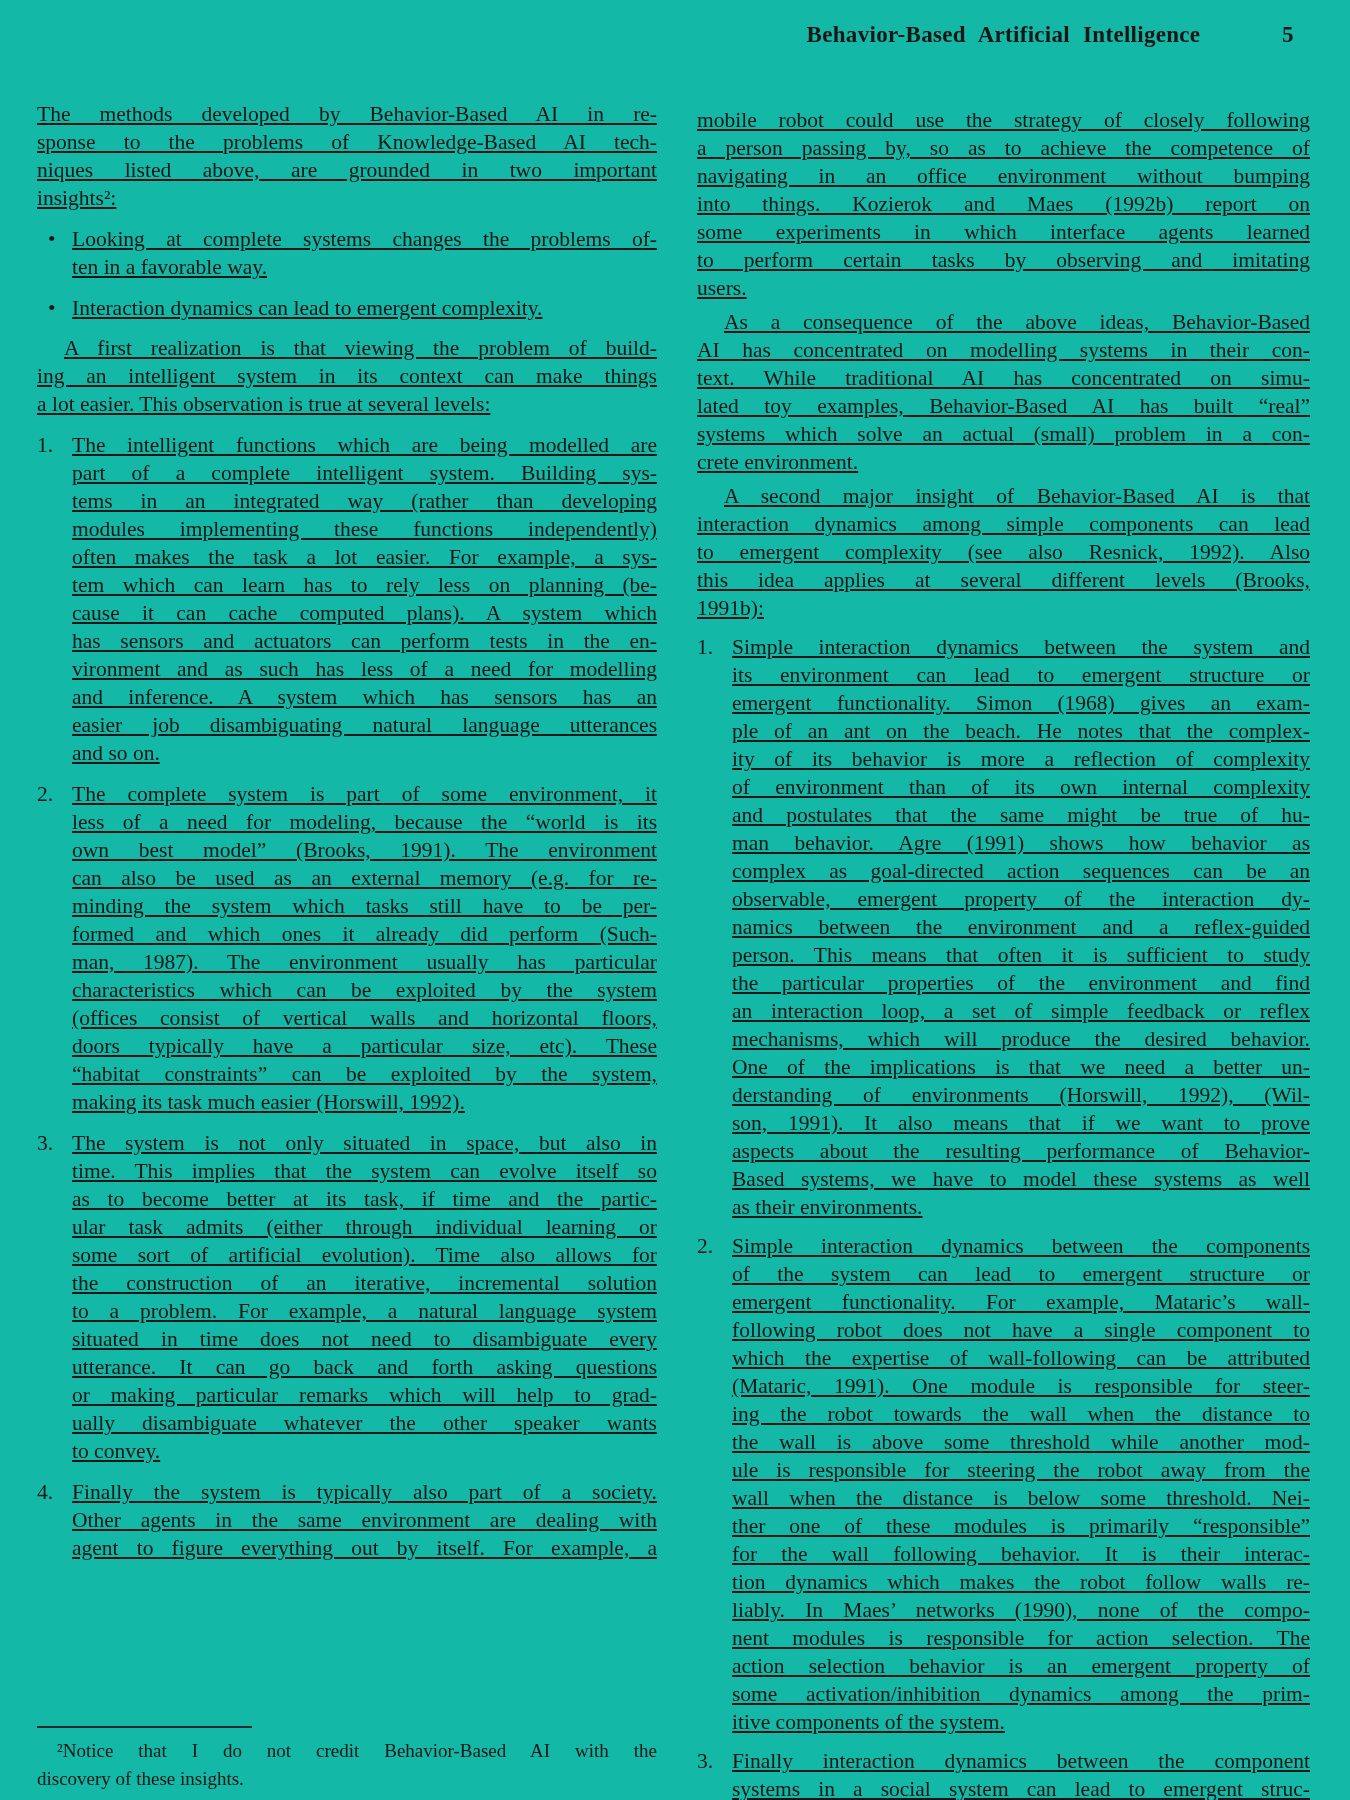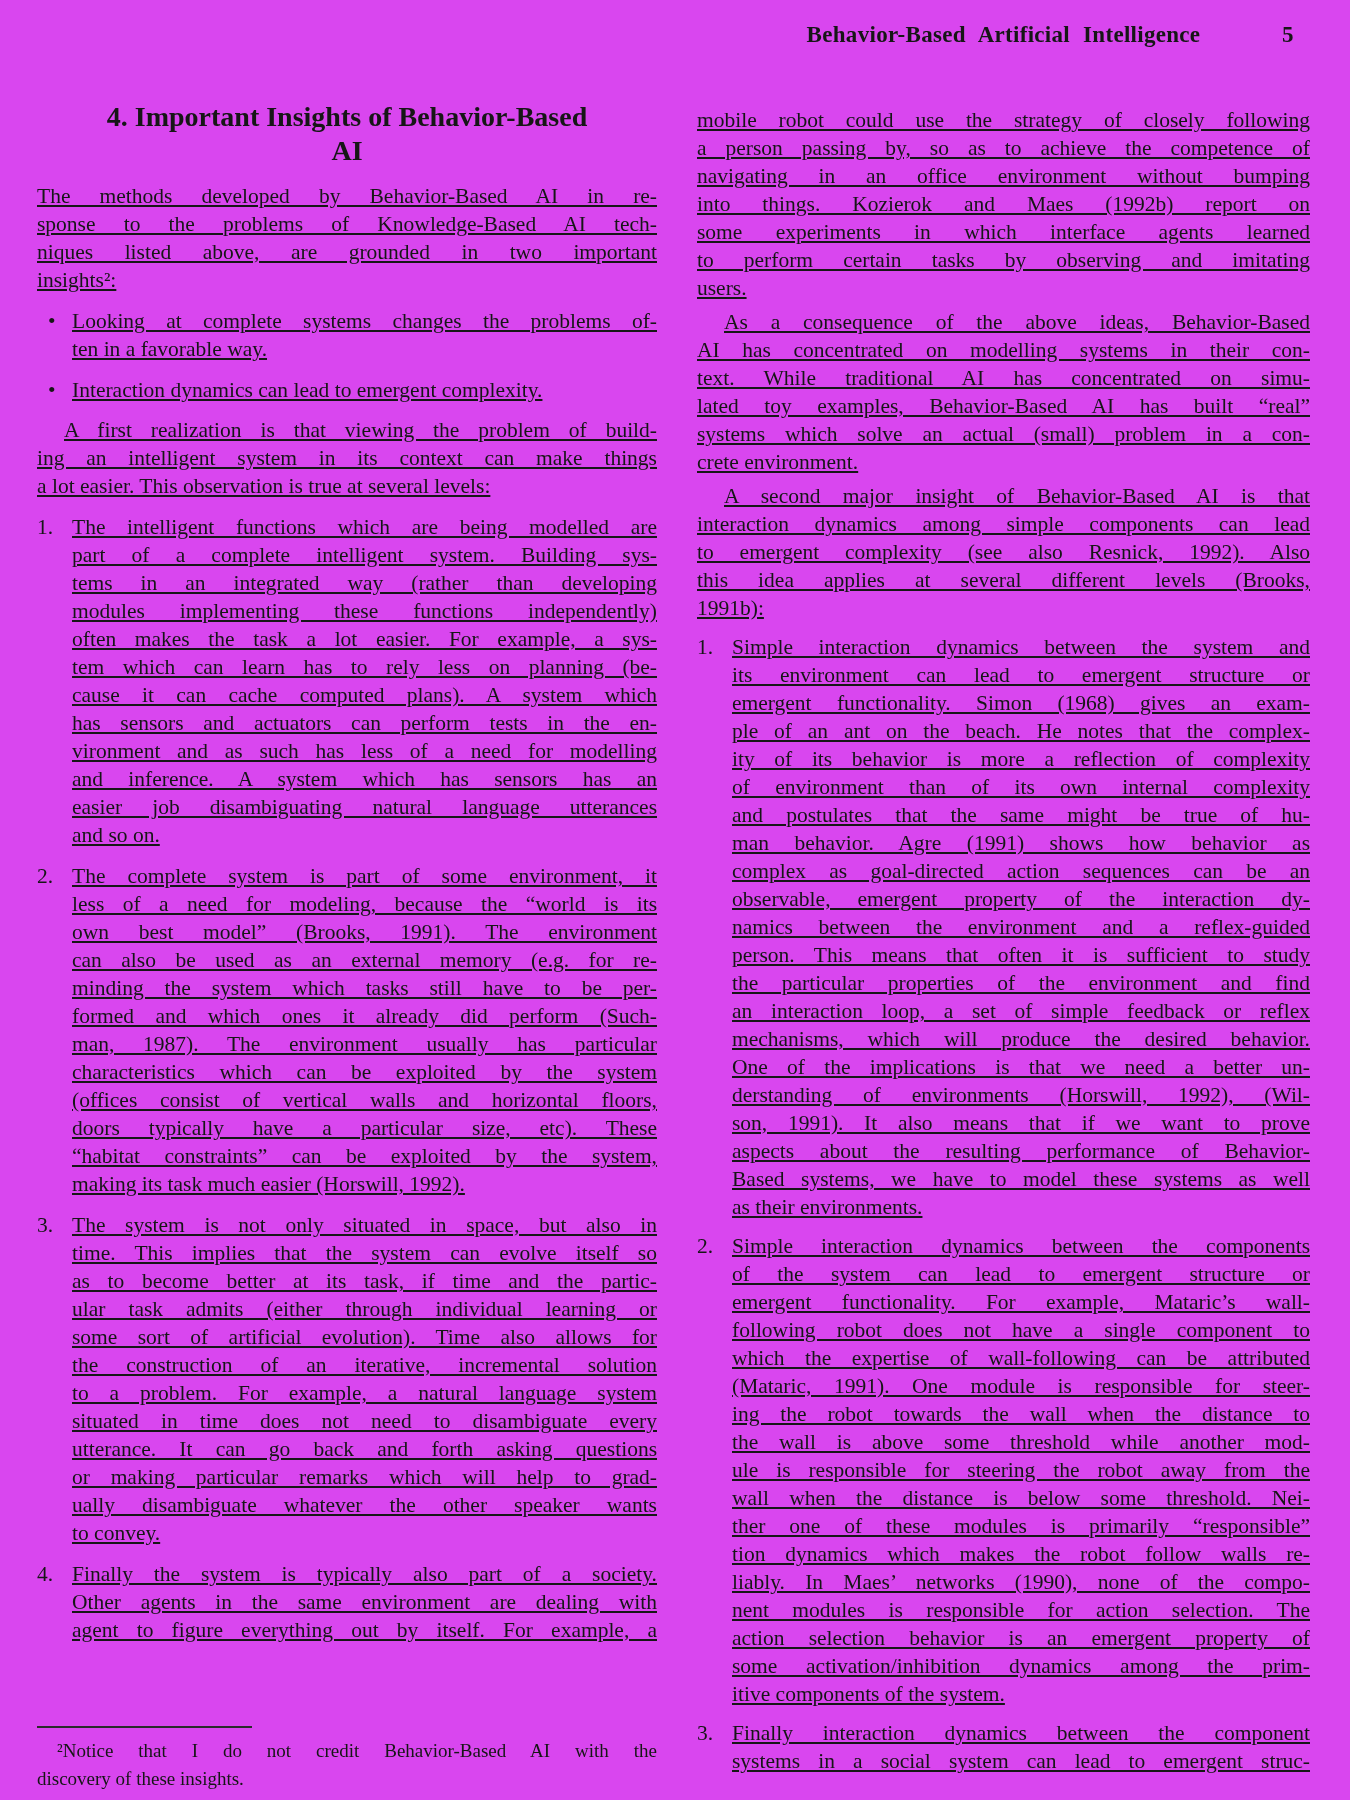--- a/index.html
+++ b/index.html
@@ -1,21 +1,21 @@
 <!DOCTYPE html>
 <html><head>
 <meta charset="utf-8">
 <style>
   html, body { margin: 0; padding: 0; background: #e8e8e6; }
   .page {
     position: relative;
     width: 1350px;
     height: 1800px;
     margin: 0 auto;
-    background: #d946ef;
+    background: #14b8a6;
     overflow: hidden;
     font-family: "Liberation Serif", serif;
     color: #161616;
   }
   .running-head {
     position: absolute;
     top: 22px; left: 697px; width: 613px;
     text-align: center;
     font-weight: bold;
     font-size: 23px;
@@ -84,24 +84,20 @@
 </style>
 </head>
 <body>
 
 <div class="page">
 
   <div class="running-head">Behavior-Based Artificial Intelligence</div>
   <div class="page-num">5</div>
 
   <div class="col col-left">
-    <div class="section-heading">
-      <div>4. Important Insights of Behavior-Based</div>
-      <div>AI</div>
-    </div>
     <div id="left-blocks">
         <div class="block paragraph">
           <div class="ln">The methods developed by Behavior-Based AI in re-</div>
           <div class="ln">sponse to the problems of Knowledge-Based AI tech-</div>
           <div class="ln">niques listed above, are grounded in two important</div>
           <div class="ln last">insights²:</div>
         </div>
         <div class="block bullet">
           <span class="marker">•</span>
           <div class="ln">Looking at complete systems changes the problems of-</div>
@@ -226,20 +222,21 @@
           <div class="ln">of the system can lead to emergent structure or</div>
           <div class="ln">emergent functionality.  For example, Mataric’s wall-</div>
           <div class="ln">following robot does not have a single component to</div>
           <div class="ln">which the expertise of wall-following can be attributed</div>
           <div class="ln">(Mataric, 1991). One module is responsible for steer-</div>
           <div class="ln">ing the robot towards the wall when the distance to</div>
           <div class="ln">the wall is above some threshold while another mod-</div>
           <div class="ln">ule is responsible for steering the robot away from the</div>
           <div class="ln">wall when the distance is below some threshold.  Nei-</div>
           <div class="ln">ther one of these modules is primarily “responsible”</div>
+          <div class="ln">for the wall following behavior.  It is their interac-</div>
           <div class="ln">tion dynamics which makes the robot follow walls re-</div>
           <div class="ln">liably. In Maes’ networks (1990), none of the compo-</div>
           <div class="ln">nent modules is responsible for action selection.  The</div>
           <div class="ln">action selection behavior is an emergent property of</div>
           <div class="ln">some activation/inhibition dynamics among the prim-</div>
           <div class="ln last">itive components of the system.</div>
         </div>
         <div class="block numbered">
           <span class="marker">3.</span>
           <div class="ln">Finally interaction dynamics between the component</div>

